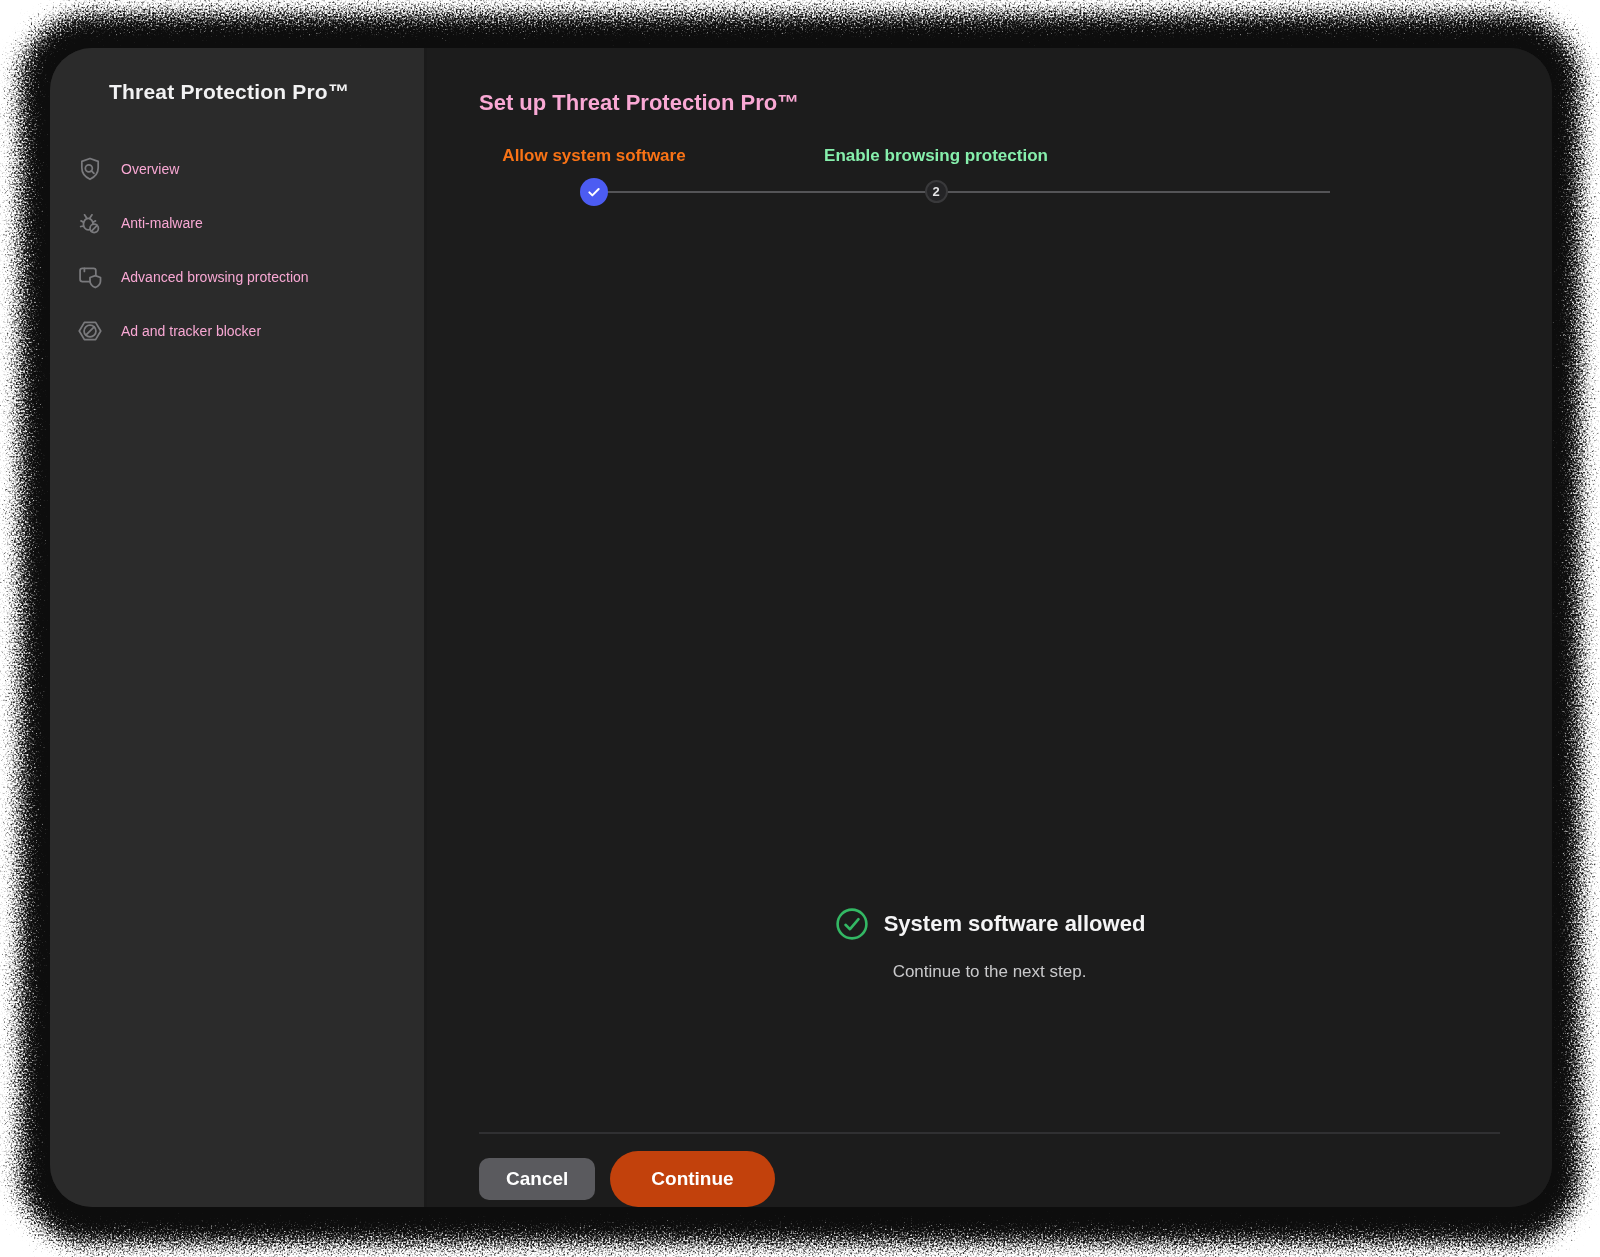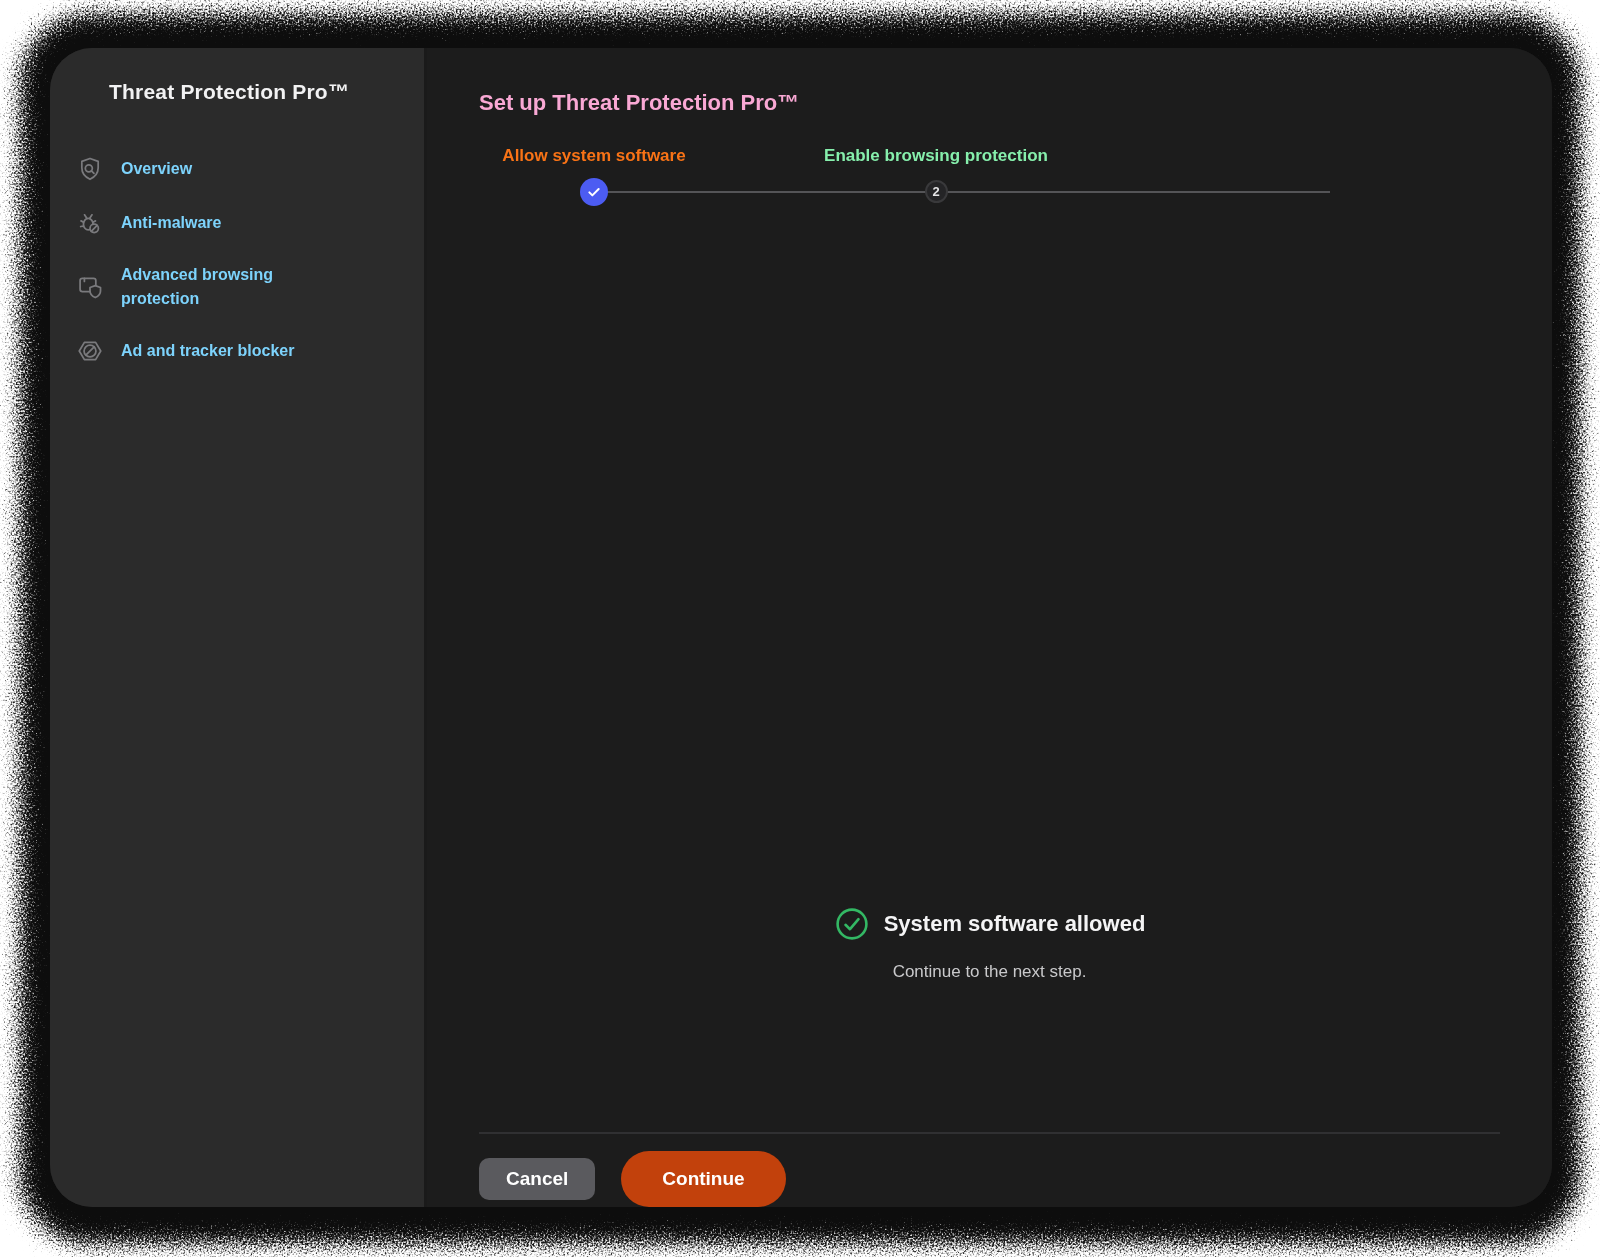--- a/index.html
+++ b/index.html
@@ -12,21 +12,21 @@
 
   
   .sidebar { width:377px; flex:0 0 377px; background:#2b2b2b;
              border-right:3px solid #1a1a1a; padding:32px 24px 0 26px; }
   .sb-title { font-size:21px; font-weight:700; color:#f2f2f3; letter-spacing:.2px;margin-left:33px; }
   .sb-nav { margin-top:38px; display:flex; flex-direction:column; }
   .sb-item { display:flex; align-items:center; gap:17px; padding:13px 0; cursor:pointer; }
   .sb-icon { width:28px; height:28px; flex:0 0 28px; color:#7a7a7d; display:flex;
              align-items:center; justify-content:center; }
   .sb-icon svg { width:28px; height:28px; }
-  .sb-label { font-size:16px; font-weight:700; color:#7dd3fc; line-height:1.5; max-width:218px; }
+  .sb-label { font-size:14px; font-weight:400; color:#f9a8d4; line-height:1.5; max-width:218px; }
 
   
   .main { flex:1; background:#1c1c1c; display:flex; flex-direction:column; }
   .heading { margin:42px 52px 0; font-size:22px; font-weight:700; color:#f9a8d4; }
 
   .stepper { position:relative; margin:30px 52px 0;
              display:grid; grid-template-columns:230px 454px 1fr; }
   .step-line { position:absolute; left:115px; width:736px; top:45px; height:2px;
                background:#545457; }
   .step { display:flex; flex-direction:column; align-items:center; position:relative; }
@@ -42,21 +42,21 @@
                 justify-content:center; }
 
   .status { flex:1; display:flex; flex-direction:column; align-items:center;
             justify-content:flex-end; padding-bottom:150px; }
   .status-row { display:flex; align-items:center; gap:14px; }
   .status-icon svg { width:36px; height:36px; display:block; }
   .status-title { font-size:22px; font-weight:700; color:#f4f4f5; }
   .status-sub { margin-top:20px; font-size:17px; color:#c9c9cb; }
 
   .divider { margin:0 52px; border-top:2px solid #303032; }
-  .footer { padding:17px 52px 0; display:flex; align-items:center; gap:26px; }
+  .footer { padding:17px 52px 0; display:flex; align-items:center; gap:15px; }
   button { font-family:inherit; border:none; cursor:pointer; font-weight:700;
            font-size:19px; color:#ffffff; }
   .btn-cancel { height:42px; padding:0 27px; border-radius:10px; background:#5a5a5e; }
   .btn-continue { height:56px; padding:0 41px; border-radius:28px; background:#c2410c; }
 </style>
 </head>
 <body>
 
 <svg class="spray" width="1600" height="1257" viewBox="0 0 1600 1257">
   <defs>

